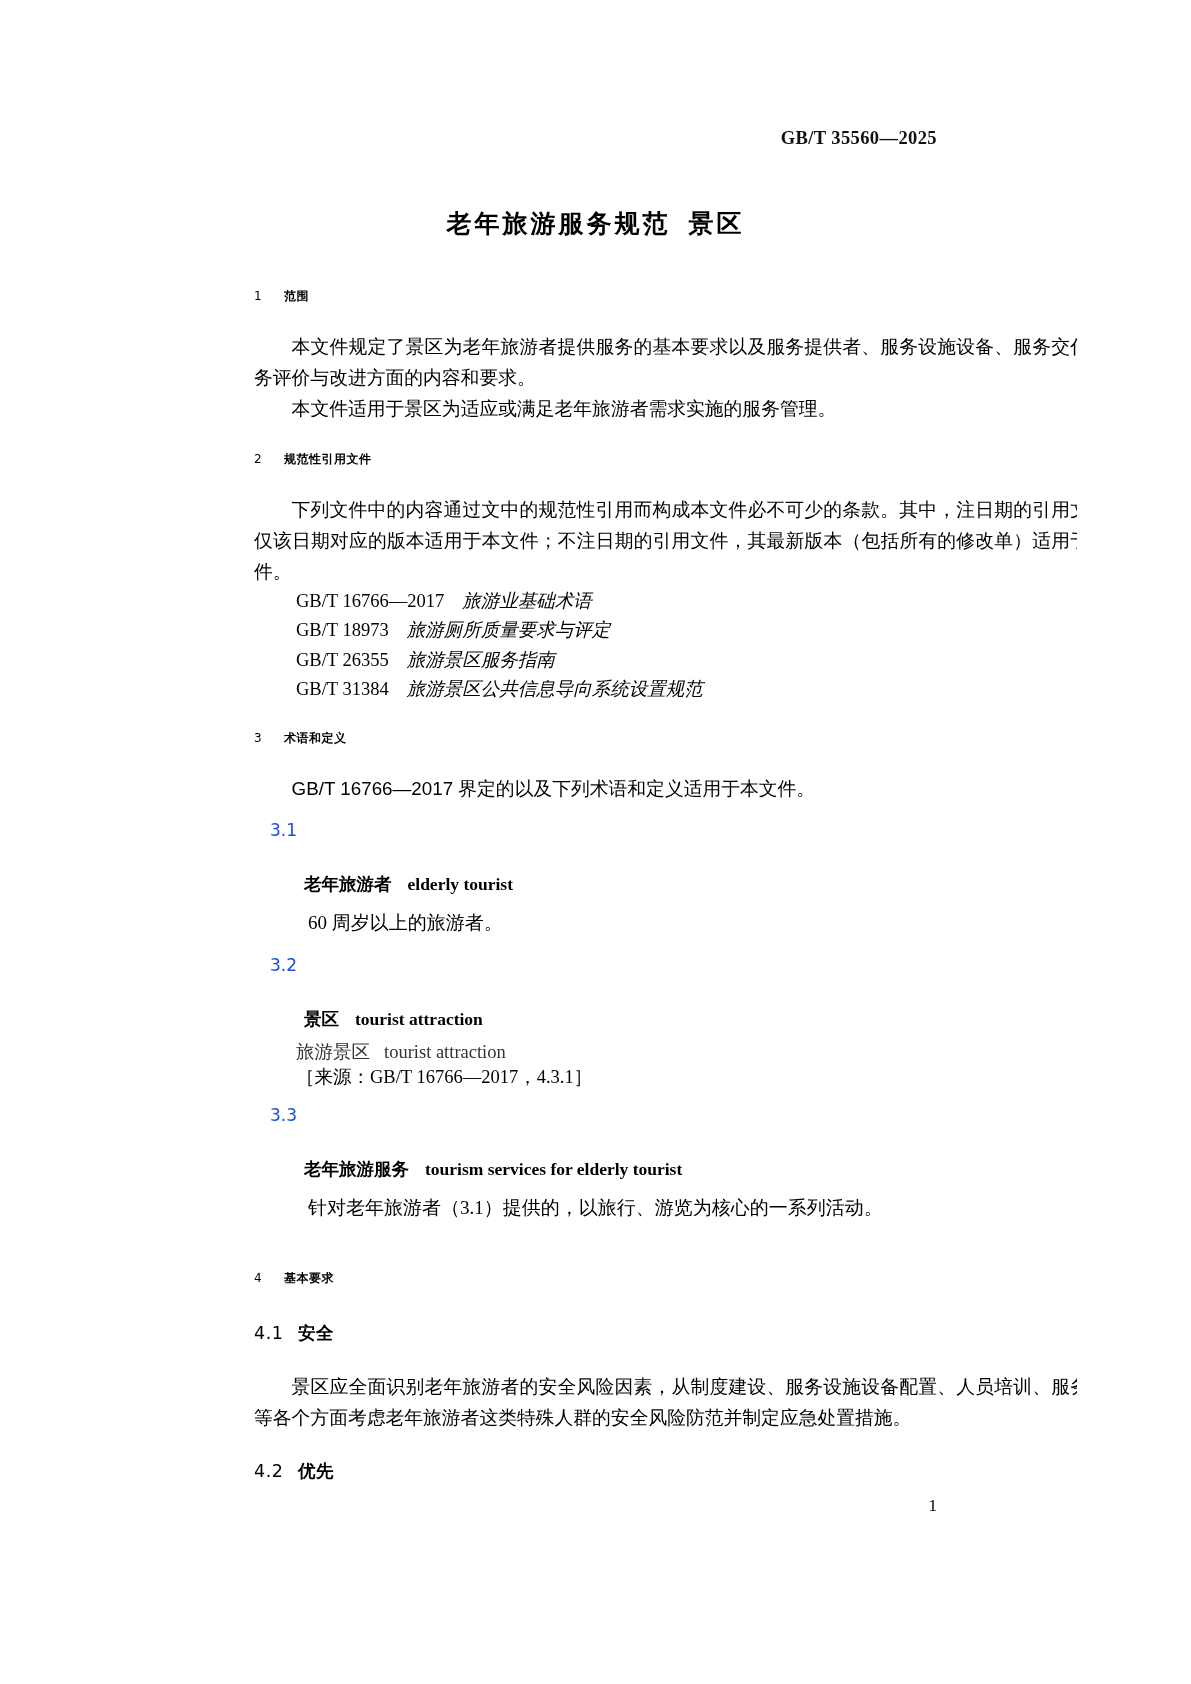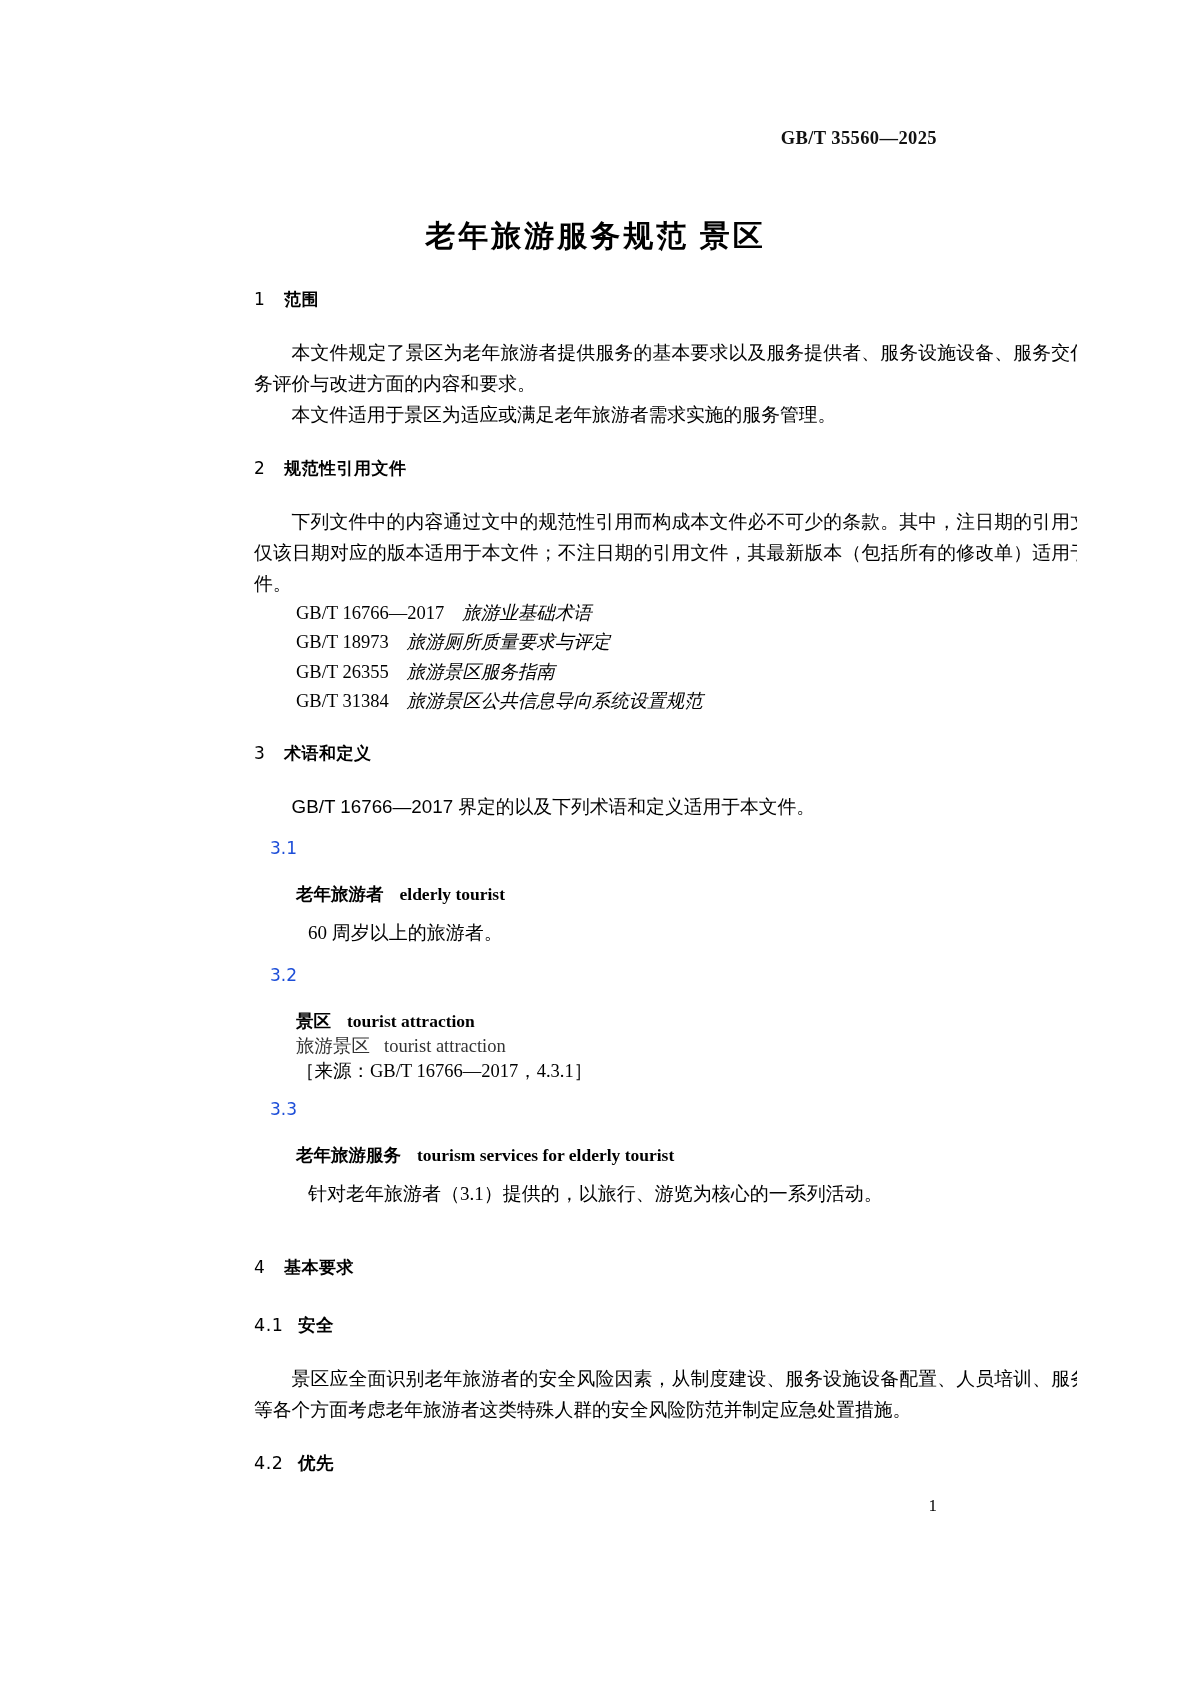--- a/index.html
+++ b/index.html
@@ -30,43 +30,43 @@
     font-family: "Liberation Serif", "DejaVu Serif", serif;
     font-size: 18.5px;
     font-weight: bold;
     letter-spacing: 0.4px;
     color: #111;
   }
 
   
   .doc-title {
     position: absolute;
-    top: 196px;
+    top: 190px;
     left: 0;
     right: 0;
     text-align: center;
-    font-family: Liberation Serif, serif;
-    font-size: 30px;
+    font-family: Liberation Mono, monospace;
+    font-size: 25px;
     font-weight: bold;
     letter-spacing: 3px;
     color: #000;
   }
 
   
   .content {
     position: absolute;
     top: 288px;
     left: 140px;
     width: 873px;
   }
 
   
   .clause-h1 {
     font-family: "DejaVu Sans", "Liberation Sans", sans-serif;
-    font-size: 17px;
+    font-size: 12px;
     font-weight: bold;
     letter-spacing: 0.5px;
     margin: 0;
     padding: 0;
     color: #000;
   }
   .clause-h1 .num {
     display: inline-block;
     min-width: 30px;
     font-weight: normal;
@@ -89,21 +89,21 @@
   .term-num {
     font-family: "DejaVu Sans", "Liberation Sans", sans-serif;
     font-size: 17px;
     margin: 16px;
     color: #1d4ed8;
   }
   .term-head {
     font-family: "DejaVu Sans", "Liberation Sans", sans-serif;
     font-size: 17.5px;
     font-weight: bold;
-    margin: 0;
+    margin: 8px;
     padding-left: 42px;
     color: #000;
   }
   .term-head .en {
     font-family: "Liberation Serif", "DejaVu Serif", serif;
     font-weight: bold;
     margin-left: 16px;
   }
   .term-alt {
     font-family: "Liberation Serif", "DejaVu Serif", serif;

